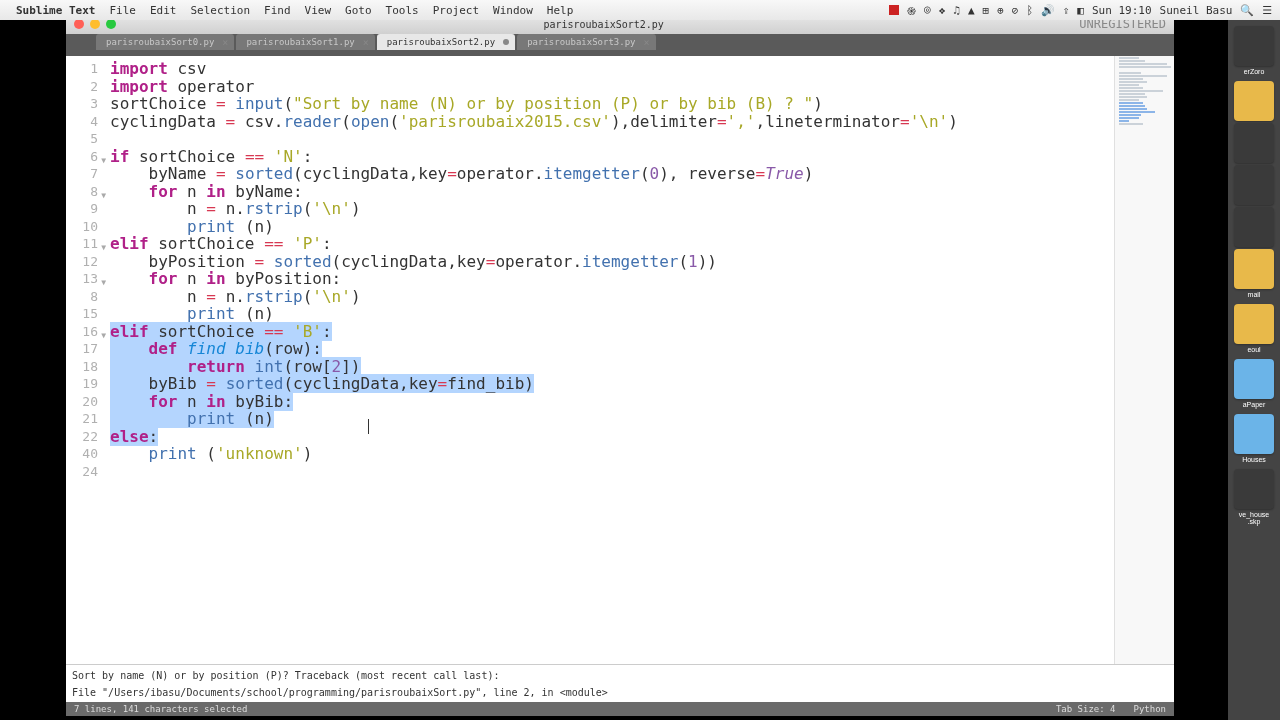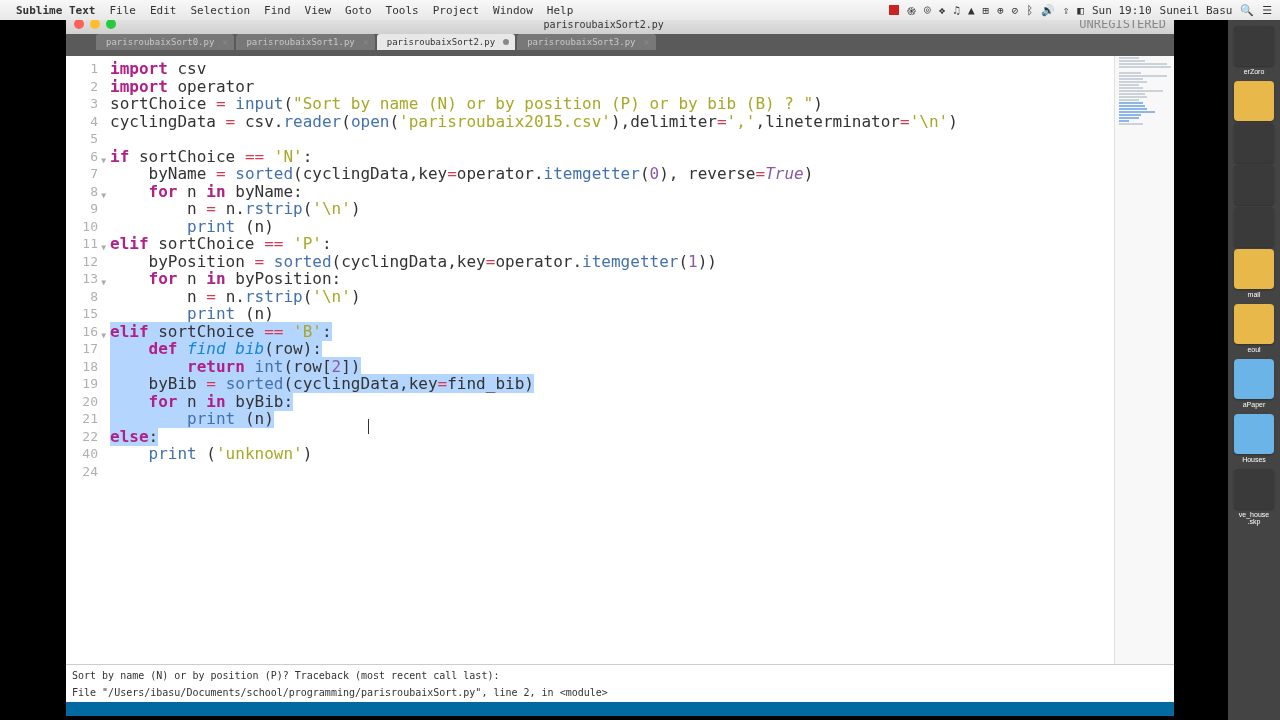--- a/index.html
+++ b/index.html
@@ -210,13 +210,20 @@
         <div class="mm-line" style="width:10px;background:#4488dd;opacity:.6"></div>
         <div class="mm-line" style="width:24px"></div>
     </div>
   </div>
 
   <div class="console">
     <div>Sort by name (N) or by position (P)? Traceback (most recent call last):</div>
     <div>  File "/Users/ibasu/Documents/school/programming/parisroubaixSort.py", line 2, in &lt;module&gt;</div>
   </div>
 
+  <div class="statusbar">
+    <span>7 lines, 141 characters selected</span>
+    <div class="right">
+      <span>Tab Size: 4</span>
+      <span>Python</span>
+    </div>
+  </div>
 </div>
 
 </body></html>

